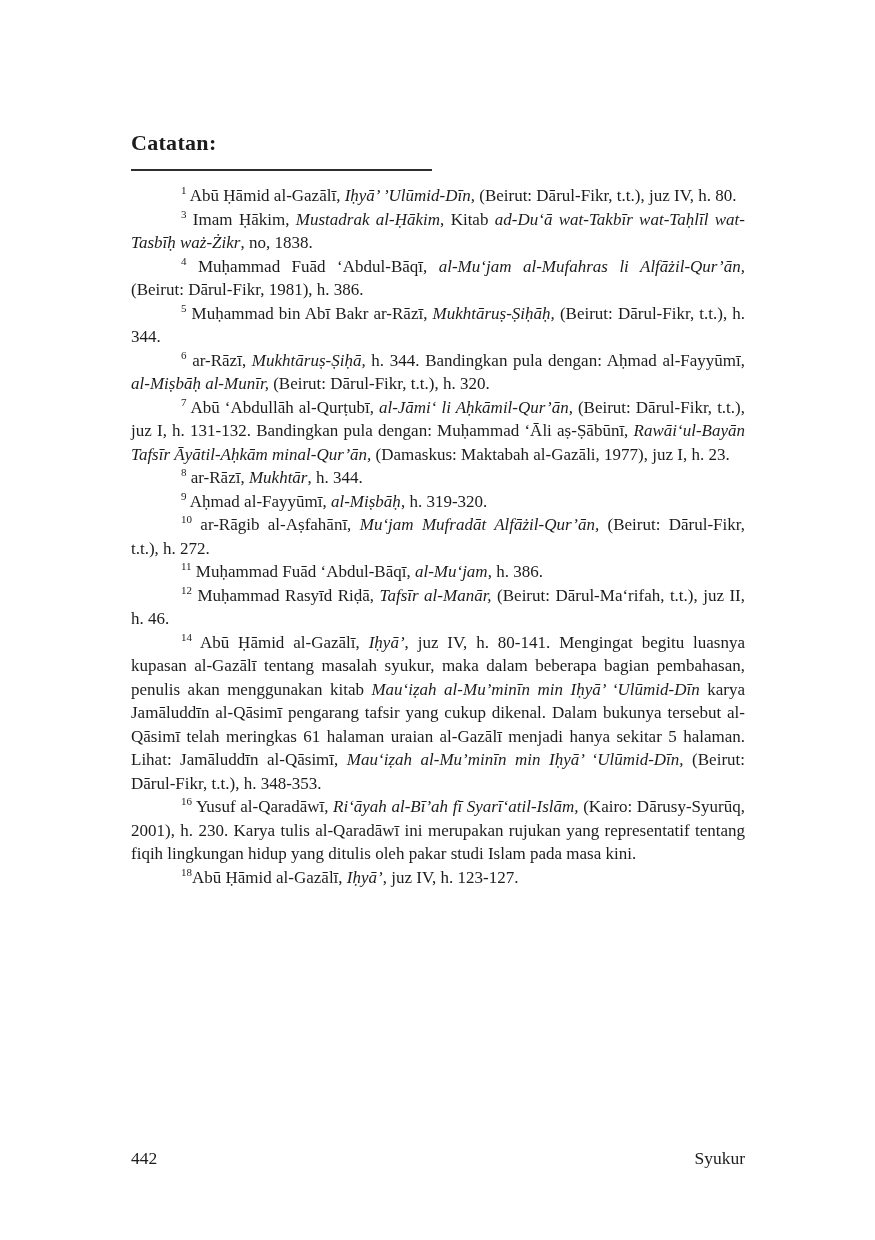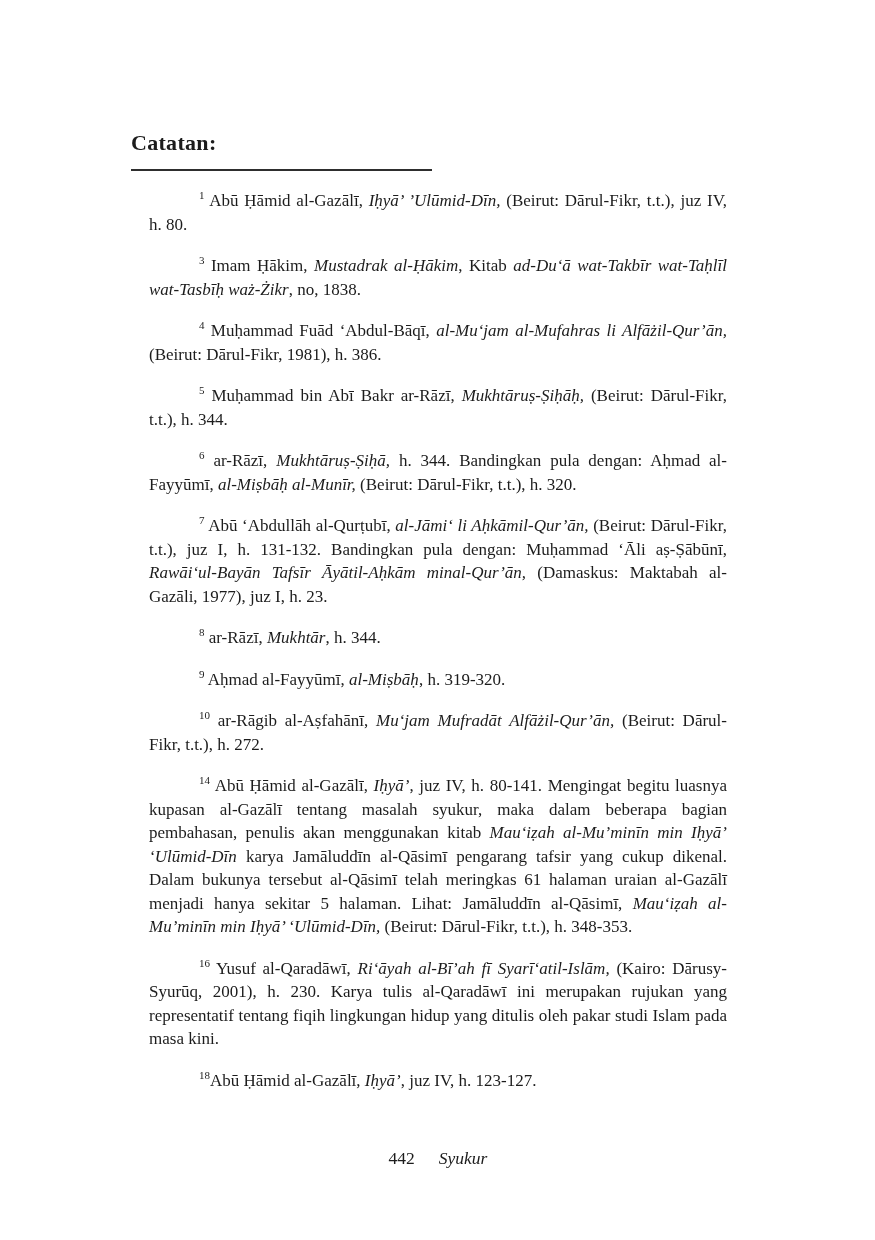--- a/index.html
+++ b/index.html
@@ -28,65 +28,66 @@
     margin: 0 0 13px 0;
     letter-spacing: 0.3px;
   }
   .separator {
     width: 301px;
     height: 2px;
     background: #2e2e2e;
     margin: 0 0 13px 0;
   }
   .notes p {
-    margin: 18px;
+    margin: 0;
     font-size: 17px;
     line-height: 23.5px;
     text-align: justify;
     text-indent: 50px;
   }
   .notes sup {
     font-size: 11px;
     line-height: 0;
   }
   .notes em {
     font-style: italic;
   }
   .footer {
     position: absolute;
     left: 131px;
     top: 1148px;
     width: 614px;
     display: flex;
-    justify-content: center;
+    justify-content: space-between;
     align-items: baseline;
     font-size: 17.5px;
     gap: 24px;
   }
   .running-title {
-    font-style: italic;
   }
 </style>
 </head>
 <body>
 
 <div class="page">
   <div class="content">
     <h1 class="heading">Catatan:</h1>
     <div class="separator"></div>
     <div class="notes">
         <p><sup>1</sup><span> Abū Ḥāmid al-Gazālī, </span><em>Iḥyā’ ’Ulūmid-Dīn,</em><span> (Beirut: Dārul-Fikr, t.t.), juz IV, h. 80.</span></p>
         <p><sup>3</sup><span> Imam Ḥākim, </span><em>Mustadrak al-Ḥākim</em><span>, Kitab </span><em>ad-Du‘ā wat-Takbīr wat-Taḥlīl wat-Tasbīḥ waż-Żikr</em><span>, no, 1838.</span></p>
         <p><sup>4</sup><span> Muḥammad Fuād ‘Abdul-Bāqī, </span><em>al-Mu‘jam al-Mufahras li Alfāżil-Qur’ān,</em><span> (Beirut: Dārul-Fikr, 1981), h. 386.</span></p>
         <p><sup>5</sup><span> Muḥammad bin Abī Bakr ar-Rāzī, </span><em>Mukhtāruṣ-Ṣiḥāḥ,</em><span> (Beirut: Dārul-Fikr, t.t.), h. 344.</span></p>
         <p><sup>6</sup><span> ar-Rāzī, </span><em>Mukhtāruṣ-Ṣiḥā,</em><span> h. 344. Bandingkan pula dengan: Aḥmad al-Fayyūmī, </span><em>al-Miṣbāḥ al-Munīr,</em><span> (Beirut: Dārul-Fikr, t.t.), h. 320.</span></p>
         <p><sup>7</sup><span> Abū ‘Abdullāh al-Qurṭubī, </span><em>al-Jāmi‘ li Aḥkāmil-Qur’ān,</em><span> (Beirut: Dārul-Fikr, t.t.), juz I, h. 131-132. Bandingkan pula dengan: Muḥammad ‘Āli aṣ-Ṣābūnī, </span><em>Rawāi‘ul-Bayān Tafsīr Āyātil-Aḥkām minal-Qur’ān,</em><span> (Damaskus: Maktabah al-Gazāli, 1977), juz I, h. 23.</span></p>
         <p><sup>8</sup><span> ar-Rāzī, </span><em>Mukhtār</em><span>, h. 344.</span></p>
         <p><sup>9</sup><span> Aḥmad al-Fayyūmī, </span><em>al-Miṣbāḥ</em><span>, h. 319-320.</span></p>
         <p><sup>10</sup><span> ar-Rāgib al-Aṣfahānī, </span><em>Mu‘jam Mufradāt Alfāżil-Qur’ān,</em><span> (Beirut: Dārul-Fikr, t.t.), h. 272.</span></p>
+        <p><sup>11</sup><span> Muḥammad Fuād ‘Abdul-Bāqī, </span><em>al-Mu‘jam</em><span>, h. 386.</span></p>
+        <p><sup>12</sup><span> Muḥammad Rasyīd Riḍā, </span><em>Tafsīr al-Manār,</em><span> (Beirut: Dārul-Ma‘rifah, t.t.), juz II, h. 46.</span></p>
         <p><sup>14</sup><span> Abū Ḥāmid al-Gazālī, </span><em>Iḥyā’</em><span>, juz IV, h. 80-141. Mengingat begitu luasnya kupasan al-Gazālī tentang masalah syukur, maka dalam beberapa bagian pembahasan, penulis akan menggunakan kitab </span><em>Mau‘iẓah al-Mu’minīn min Iḥyā’ ‘Ulūmid-Dīn</em><span> karya Jamāluddīn al-Qāsimī pengarang tafsir yang cukup dikenal. Dalam bukunya tersebut al-Qāsimī telah meringkas 61 halaman uraian al-Gazālī menjadi hanya sekitar 5 halaman. Lihat: Jamāluddīn al-Qāsimī, </span><em>Mau‘iẓah al-Mu’minīn min Iḥyā’ ‘Ulūmid-Dīn,</em><span> (Beirut: Dārul-Fikr, t.t.), h. 348-353.</span></p>
         <p><sup>16</sup><span> Yusuf al-Qaradāwī, </span><em>Ri‘āyah al-Bī’ah fī Syarī‘atil-Islām,</em><span> (Kairo: Dārusy-Syurūq, 2001), h. 230. Karya tulis al-Qaradāwī ini merupakan rujukan yang representatif tentang fiqih lingkungan hidup yang ditulis oleh pakar studi Islam pada masa kini.</span></p>
         <p><sup>18</sup><span>Abū Ḥāmid al-Gazālī, </span><em>Iḥyā’</em><span>, juz IV, h. 123-127.</span></p>
       </div>
   </div>
   <div class="footer">
     <span class="page-number">442</span>
     <span class="running-title">Syukur</span>
   </div>
 </div>

